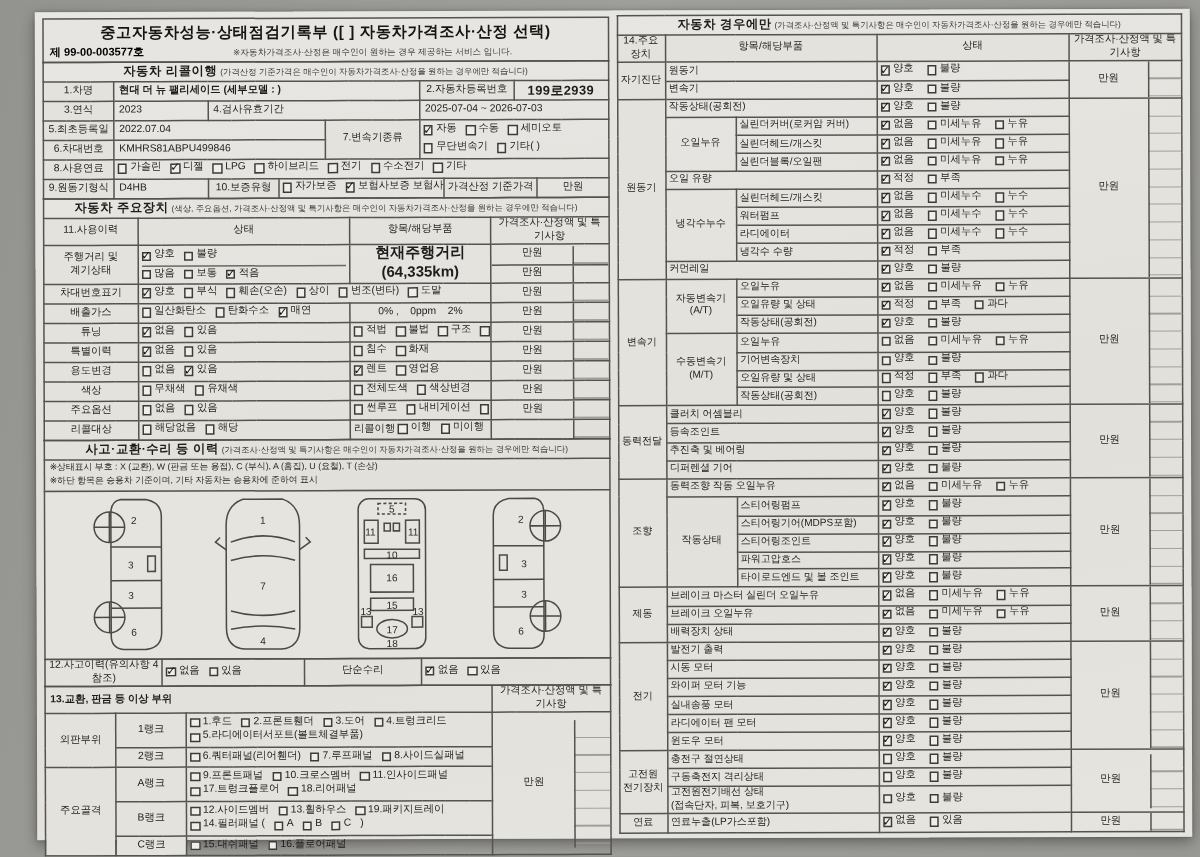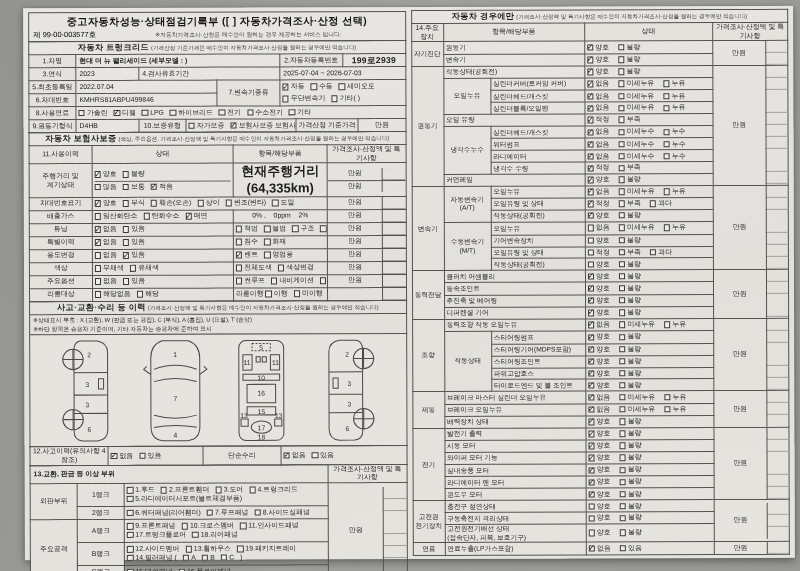--- a/index.html
+++ b/index.html
@@ -15,36 +15,36 @@
 .tc{text-align:center}
 .lab{text-align:center;white-space:pre-line;background:#e4e2dd}
 .val{padding-left:3px}
 .regno{font-size:8.6px;font-weight:bold;text-align:center;letter-spacing:.3px}
 .secttd{text-align:center;height:13px}
 .secttd b{font-size:8.2px;letter-spacing:.4px}
 .note{font-size:5.6px;color:#3a3937}
 .dochead{border:1px solid #55534e;padding:2px 4px 1px 4px;background:#e7e5e1}
 .dtitle{text-align:center;font-size:10.2px;font-weight:bold;letter-spacing:.4px;color:#161513}
 .dsub{display:flex;align-items:baseline;margin-top:1px}
-.dno{font-size:7.4px;font-weight:normal;flex:0 0 auto}
+.dno{font-size:7.4px;font-weight:bold;flex:0 0 auto}
 .dnote{flex:1;text-align:center;font-size:5.8px;color:#3a3937}
 .ck{display:inline-flex;align-items:center;gap:2px;margin-right:6px;white-space:nowrap;vertical-align:middle}
 .bx{width:6.4px;height:6.4px;border:1px solid #3c3b38;display:inline-flex;align-items:center;justify-content:center;background:#f0eeea;font-size:8px;line-height:1;flex:0 0 auto}
 .bx.on{color:#12110f;font-weight:bold}
 .lb{font-size:6.9px}
 .cc{white-space:nowrap}
 .cline{display:flex;align-items:center;min-height:12px}
 .cline+.cline{border-top:1px solid #6a6863}
 .price{padding:0}
 .pwrap{display:flex;flex-direction:column;width:100%}
 .prow{flex:1;display:flex;align-items:center;min-height:12px}
 .prow+.prow{border-top:1px solid #55534e}
 .amt{flex:1;text-align:center;font-size:6.9px}
 .pblank{width:30%;align-self:stretch;border-left:1px solid #55534e;background:repeating-linear-gradient(to bottom,rgba(0,0,0,0) 0,rgba(0,0,0,0) 11px,#a19f9a 11px,#a19f9a 11.8px)}
-.mileage{font-size:13px;font-weight:bold;text-align:center}
+.mileage{font-size:10px;font-weight:bold;text-align:center}
 .legendtd{font-size:5.9px;line-height:1.5;padding:1px 3px;color:#262523}
 .diagrams{border:1px solid #55534e;margin-top:-1px;height:113px;display:flex;align-items:center;justify-content:center;gap:20px;background:#e6e4df}
 .diagrams svg{display:block}
 .dg{stroke:#4c4a46;fill:none;stroke-width:1}
 .dgt{font-size:6.6px;fill:#2c2b28;text-anchor:middle;stroke:none;font-family:"Liberation Sans",sans-serif}
 
 .dt td{font-size:6.7px}
 .dt tr{height:11.9px}
 .gcell{text-align:center;white-space:pre-line;background:#e4e2dd}
 .scell{text-align:center;white-space:pre-line}
@@ -92,21 +92,21 @@
               <col style="width: 4.16667%;">
               <col style="width: 4.16667%;">
               <col style="width: 4.16667%;">
               <col style="width: 4.16667%;">
               <col style="width: 4.16667%;">
               <col style="width: 4.16667%;">
               <col style="width: 4.16667%;">
             </colgroup>
     <tbody>
               <tr class="sect">
-                <td colspan="24" class="secttd"><b>자동차 트렁크리드</b> <span class="note">(가격산정 기준가격은 매수인이 자동차가격조사·산정을 원하는 경우에만 적습니다)</span></td>
+                <td colspan="24" class="secttd"><b>자동차 리콜이행</b> <span class="note">(가격산정 기준가격은 매수인이 자동차가격조사·산정을 원하는 경우에만 적습니다)</span></td>
               </tr>
     <tr>
       <td colspan="3" class="lab">1.차명</td>
       <td colspan="13" class="val b">현대 더 뉴 팰리세이드 (세부모델 : )</td>
       <td colspan="4" class="lab">2.자동차등록번호</td>
       <td colspan="4" class="regno">199로2939</td>
     </tr>
     <tr>
       <td colspan="3" class="lab">3.연식</td>
       <td colspan="4" class="val">2023</td>
@@ -212,21 +212,21 @@
               <col style="width: 4.16667%;">
               <col style="width: 4.16667%;">
               <col style="width: 4.16667%;">
               <col style="width: 4.16667%;">
               <col style="width: 4.16667%;">
               <col style="width: 4.16667%;">
               <col style="width: 4.16667%;">
             </colgroup>
     <tbody>
               <tr class="sect">
-                <td colspan="24" class="secttd"><b>자동차 보험사보증</b> <span class="note">(색상, 주요옵션, 가격조사·산정액 및 특기사항은 매수인이 자동차가격조사·산정을 원하는 경우에만 적습니다)</span></td>
+                <td colspan="24" class="secttd"><b>자동차 주요장치</b> <span class="note">(색상, 주요옵션, 가격조사·산정액 및 특기사항은 매수인이 자동차가격조사·산정을 원하는 경우에만 적습니다)</span></td>
               </tr>
     <tr style="height:11px">
       <th colspan="4" class="hdr">11.사용이력</th>
       <th colspan="9" class="hdr">상태</th>
       <th colspan="6" class="hdr">항목/해당부품</th>
       <th colspan="5" class="hdr">가격조사·산정액 및 특기사항</th>
     </tr>
     <tr style="height:25px">
       <td colspan="4" class="lab">주행거리 및
 계기상태</td>

